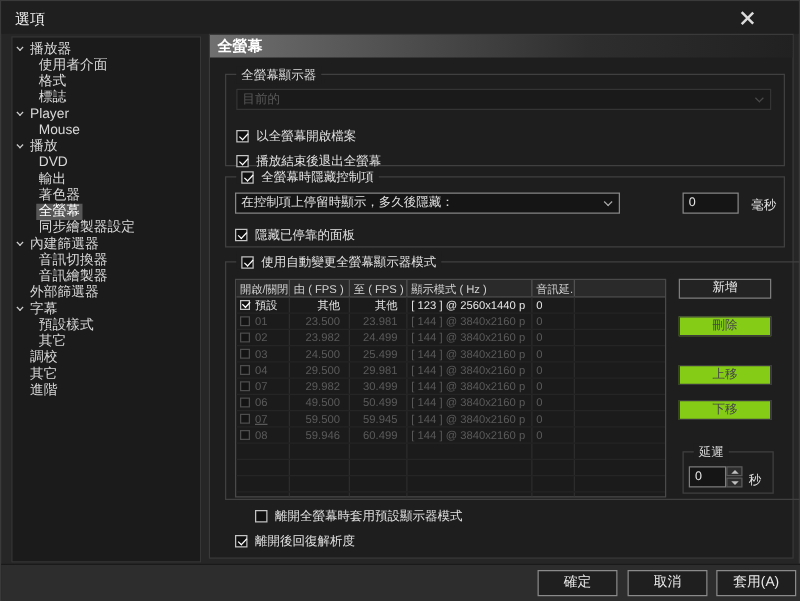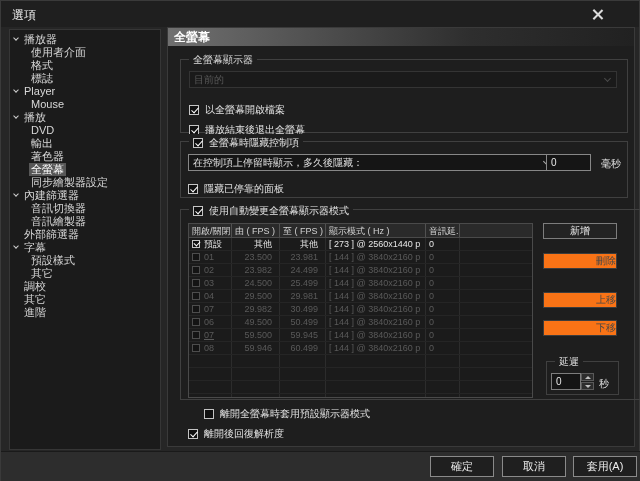--- a/index.html
+++ b/index.html
@@ -55,21 +55,21 @@
   .gc { flex:none; overflow:hidden; white-space:nowrap; font-size:9px; border-right:1px solid #2c2c2c; padding:0 3px; color:#e6e6e6; }
   .grid-head .gc { border-right:1px solid #515151; color:#d2d2d2; }
   .grid-body .grid-row { border-bottom:1px solid #252525; }
   .grid-row.disabled .gc { color:#5a5a5a; }
   .gc.num { text-align:right; padding-right:7px; }
   .gc .cb { width:8px; height:8px; vertical-align:-1px; margin-right:4px; }
   .gc .cb.checked::after { left:1.5px; top:-1px; width:3px; height:5px; }
 
   
   .btn { position:absolute; background:#232323; border:1px solid #7d7d7d; color:#ececec; font-size:10px; text-align:center; cursor:pointer; }
-  .btn.disabled { border-color:#3c3c3c; color:#474747; background:#f97316; cursor:default;text-align:right; }
+  .btn.disabled { border-color:#3c3c3c; color:#474747; background:#84cc16; cursor:default; }
   .side-btn { width:74px; height:16px; line-height:14px; }
 
   
   .delay-group { position:absolute; left:544px; top:359px; width:73px; height:34px; border:1px solid #404040; }
   .delay-group .group-label { background:#1e1e1e; }
   .spin-box { position:absolute; left:4px; top:11px; width:30px; height:17px; background:#151515; border:1px solid #7d7d7d; font-size:10px; color:#e6e6e6; line-height:15px; padding-left:4px; }
   .spin-arrows { position:absolute; left:34px; top:11px; width:13px; height:17px; }
   .spin-up,.spin-down { position:absolute; left:0; width:13px; height:8px; background:#2d2d2d; border:1px solid #5a5a5a; }
   .spin-up { top:0; } .spin-down { top:9px; }
   .spin-up::after { content:""; position:absolute; left:3px; top:2px; border-left:3px solid transparent; border-right:3px solid transparent; border-bottom:3px solid #c0c0c0; }
@@ -132,21 +132,21 @@
       </div>
       <div class="cb-row" style="left:8px; top:61px;">
         <span class="cb checked"></span><span class="cb-text">播放結束後退出全螢幕</span>
       </div>
     </div>
 
     <div class="group" style="left:12px; top:113px; width:448px; height:57px;">
       <div class="group-label-cb cb-row" style="position:absolute;">
         <span class="cb checked"></span><span class="cb-text">全螢幕時隱藏控制項</span>
       </div>
-      <div class="combo" style="left:7px; top:12px; width:368px;">
+      <div class="combo" style="left:7px; top:12px; width:308px;">
         <span>在控制項上停留時顯示，多久後隱藏：</span>
         <span class="dd"></span>
       </div>
       <div class="txt-input" style="left:365px; top:12px; width:45px;">
         <span>0</span>
       </div>
       <span class="unit-label" style="left:420px; top:15px;">毫秒</span>
       <div class="cb-row" style="left:7px; top:38px;">
         <span class="cb checked"></span><span class="cb-text">隱藏已停靠的面板</span>
       </div>
@@ -163,21 +163,21 @@
             <div class="gc" style="width: 46px;">至 ( FPS )</div>
             <div class="gc" style="width: 100px;">顯示模式 ( Hz )</div>
             <div class="gc" style="width: 34px;">音訊延...</div>
             <div class="gc" style="width: 73px;"></div>
           </div>
         <div class="grid-body" id="grid-body">
             <div class="grid-row">
               <div class="gc" style="width: 43px;"><span class="cb checked"></span><span>預設</span></div>
               <div class="gc num" style="width: 48px;">其他</div>
               <div class="gc num" style="width: 46px;">其他</div>
-              <div class="gc" style="width: 100px;">[ 273 ] @ 2560x1440 p</div>
+              <div class="gc" style="width: 100px;">[ 123 ] @ 2560x1440 p</div>
               <div class="gc" style="width: 34px;">0</div>
               <div class="gc" style="width: 73px;"></div>
             </div>
             <div class="grid-row disabled">
               <div class="gc" style="width: 43px;"><span class="cb dim"></span><span>01</span></div>
               <div class="gc num" style="width: 48px;">23.500</div>
               <div class="gc num" style="width: 46px;">23.981</div>
               <div class="gc" style="width: 100px;">[ 144 ] @ 3840x2160 p</div>
               <div class="gc" style="width: 34px;">0</div>
               <div class="gc" style="width: 73px;"></div>

